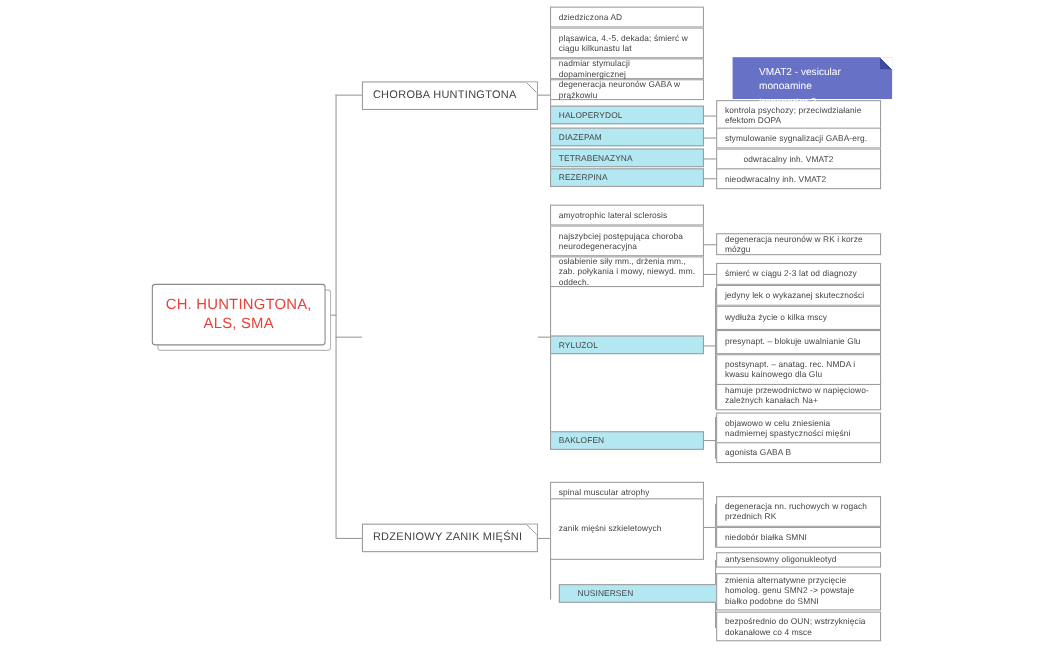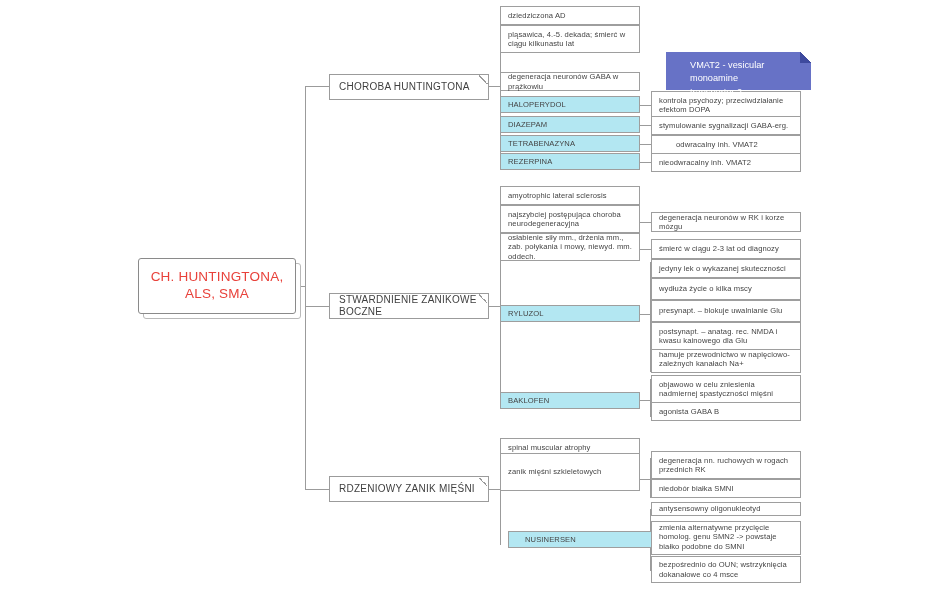--- a/index.html
+++ b/index.html
@@ -148,20 +148,23 @@
     <span class="corner"></span>
     <span>CHOROBA HUNTINGTONA</span>
   </div>
 
   <div class="node leaf plain" style="left:500px; top:6px; width:140px; height:19px;">
     <span class="txt">dziedziczona AD</span>
   </div>
   <div class="node leaf plain" style="left:500px; top:25px; width:140px; height:28px;">
     <span class="txt">pląsawica, 4.-5. dekada; śmierć w ciągu kilkunastu lat</span>
   </div>
+  <div class="node leaf plain" style="left:500px; top:53px; width:140px; height:19px;">
+    <span class="txt">nadmiar stymulacji dopaminergicznej</span>
+  </div>
   <div class="node leaf plain" style="left:500px; top:72px; width:140px; height:19px;">
     <span class="txt">degeneracja neuronów GABA w prążkowiu</span>
   </div>
 
   <div class="node leaf hl" style="left:500px; top:96px; width:140px; height:17px;">
     <span class="txt">HALOPERYDOL</span>
   </div>
   <div class="node leaf plain" style="left:651px; top:91px; width:150px; height:28px;">
     <span class="txt">kontrola psychozy; przeciwdziałanie efektom DOPA</span>
   </div>
@@ -186,24 +189,20 @@
   <div class="node leaf plain" style="left:651px; top:153px; width:150px; height:19px;">
     <span class="txt">nieodwracalny inh. VMAT2</span>
   </div>
 
   <div class="sticky" style="left:666px; top:52px; width:145px; height:38px;padding-left:24px;">
     <span class="fold"></span>
     <div>VMAT2 - vesicular monoamine</div>
     <div>transporter 2</div>
   </div>
 
-  <div class="node branch" style="left:329px; top:293px; width:160px;">
-    <span class="corner"></span>
-    <span>STWARDNIENIE ZANIKOWE BOCZNE</span>
-  </div>
 
   <div class="node leaf plain" style="left:500px; top:186px; width:140px; height:19px;">
     <span class="txt">amyotrophic lateral sclerosis</span>
   </div>
   <div class="node leaf plain" style="left:500px; top:205px; width:140px; height:28px;">
     <span class="txt">najszybciej postępująca choroba neurodegeneracyjna</span>
   </div>
   <div class="node leaf plain" style="left:651px; top:212px; width:150px; height:20px;">
     <span class="txt">degeneracja neuronów w RK i korze mózgu</span>
   </div>
@@ -244,21 +243,21 @@
   </div>
 
   <div class="node branch" style="left:329px; top:476px; width:160px;">
     <span class="corner"></span>
     <span>RDZENIOWY ZANIK MIĘŚNI</span>
   </div>
 
   <div class="node leaf plain" style="left:500px; top:438px; width:140px; height:19px;">
     <span class="txt">spinal muscular atrophy</span>
   </div>
-  <div class="node leaf plain" style="left:500px; top:453px; width:140px; height:38px;">
+  <div class="node leaf plain" style="left:500px; top:453px; width:140px; height:56px;">
     <span class="txt">zanik mięśni szkieletowych</span>
   </div>
   <div class="node leaf plain" style="left:651px; top:451px; width:150px; height:28px;">
     <span class="txt">degeneracja nn. ruchowych w rogach przednich RK</span>
   </div>
   <div class="node leaf plain" style="left:651px; top:479px; width:150px; height:19px;">
     <span class="txt">niedobór białka SMNI</span>
   </div>
 
   <div class="node leaf hl" style="left:508px; top:531px; width:144px; height:17px;padding-left:16px;">

